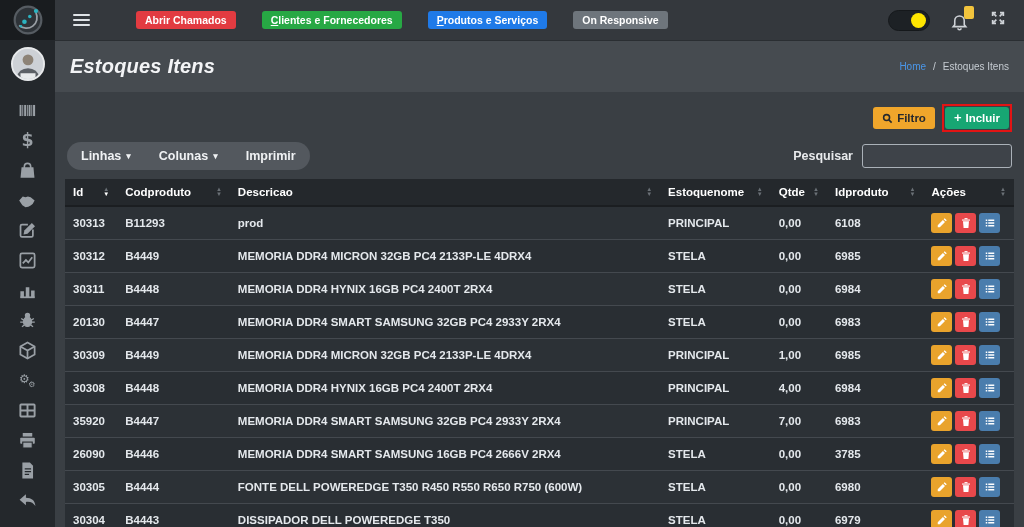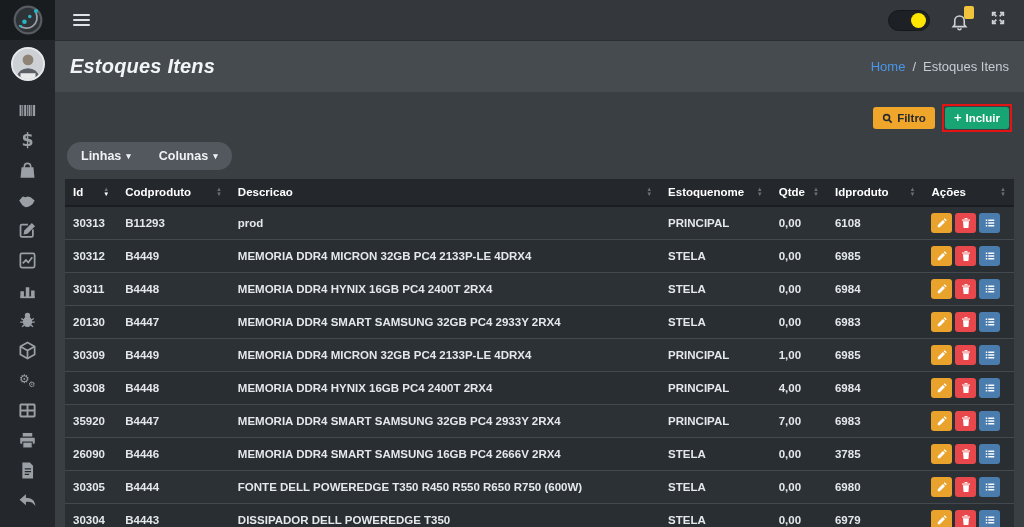--- a/index.html
+++ b/index.html
@@ -27,21 +27,21 @@
   .toggle .knob { position:absolute; top:2px; right:3px; width:15px; height:15px; border-radius:50%; background:#ffe600; }
   .bell-wrap { position:relative; cursor:pointer; width:20px; height:22px; }
   .bell-wrap svg { width:19px; height:19px; margin-top:3px; }
   .badge { position:absolute; top:-3px; right:-4px; width:10px; height:13px; border-radius:2px; background:#f2c43d; }
   .expand { cursor:pointer; }
   .expand svg { width:16px; height:16px; }
 
   
   .page-head { position:absolute; left:55px; top:40px; right:0; height:52px; display:flex; align-items:center; justify-content:space-between; padding:0 15px; }
   .page-title { color:#f3f4f6; font-size:20px; font-weight:bold; font-style:italic; letter-spacing:.2px; }
-  .breadcrumb { font-size:13px; color:#c6ccd2; display:flex; gap:7px; align-items:center; }
+  .breadcrumb { font-size:10px; color:#c6ccd2; display:flex; gap:7px; align-items:center; }
   .breadcrumb a { color:#4a96e8; text-decoration:none; cursor:pointer; }
 
   
   .panel { position:absolute; left:55px; top:92px; right:0; bottom:0; background:#3a3f44; padding:10px 10px 8px 10px; }
   .actions-row { display:flex; justify-content:flex-end; align-items:center; gap:7px; margin:2px 2px 10px 0; }
   .btn { border:none; cursor:pointer; border-radius:3px; font-family:"Liberation Sans",sans-serif; font-weight:bold; display:inline-flex; align-items:center; gap:4px; }
   .btn-filtro { background:#f0a62b; color:#26292d; font-size:11.5px; padding:5px 9px; }
   .btn-filtro svg { width:11px; height:11px; }
   .annot { border:2px solid #e31414; padding:1px; display:inline-flex; }
   .btn-incluir { background:#17a673; color:#fff; font-size:11.5px; padding:5px 9px; }
@@ -180,20 +180,26 @@
       </div>
     </nav>
 </div>
 
 <header class="topbar">
   <div class="hamburger">
       <span></span>
       <span></span>
       <span></span>
     </div>
+  <div class="quick-buttons" id="quick-buttons">
+      <button class="qbtn" style="background: rgb(226, 59, 65);">Abrir Chamados</button>
+      <button class="qbtn" style="background: rgb(39, 168, 68);"><u>C</u>lientes e Fornecedores</button>
+      <button class="qbtn" style="background: rgb(31, 122, 232);"><u>P</u>rodutos e Serviços</button>
+      <button class="qbtn" style="background: rgb(110, 117, 124);">On Responsive</button>
+    </div>
   <div class="top-right">
     <div class="toggle">
         <div class="knob"></div>
       </div>
     <div class="bell-wrap">
       <svg viewBox="0 0 24 24" fill="none" stroke="#cfd3d8" stroke-width="2">
         <path d="M18 16v-5a6 6 0 1 0 -12 0v5l-2 2.5h16z"></path>
         <path d="M10 20.5a2 2 0 0 0 4 0"></path>
       </svg>
       <div class="badge"></div>
@@ -236,21 +242,28 @@
   <div class="toolbar-row">
     <div class="btn-group" id="btn-group">
         <button>
           <span>Linhas</span>
           <span class="caret">▾</span>
         </button>
         <button>
           <span>Colunas</span>
           <span class="caret">▾</span>
         </button>
-      </div>
+        <button>
+          <span>Imprimir</span>
+        </button>
+      </div>
+    <div class="search">
+      <label>Pesquisar</label>
+      <input type="text" value="" style="">
+    </div>
   </div>
 
   <table>
     <colgroup>
       <col style="width:52px">
         <col style="width:112px">
         <col style="width:428px">
       <col style="width:110px">
         <col style="width:56px">
         <col style="width:96px">

